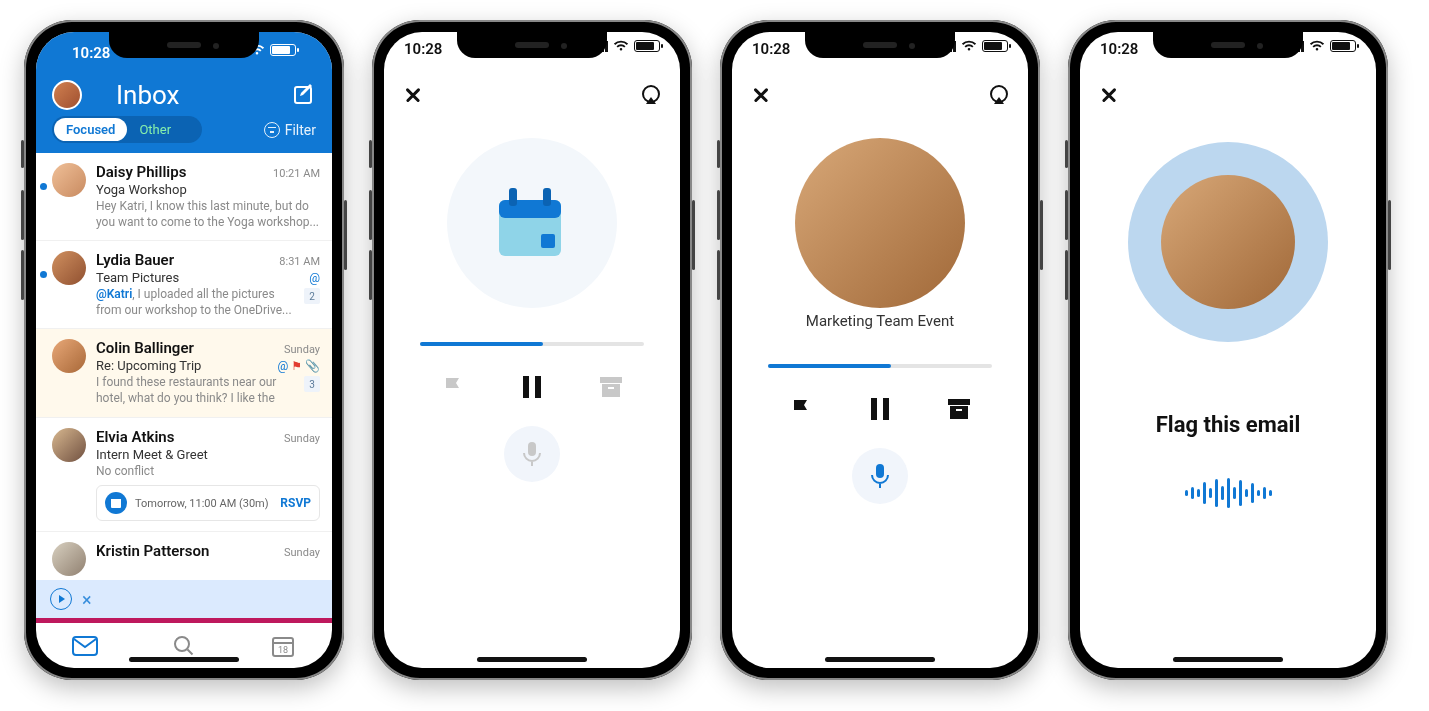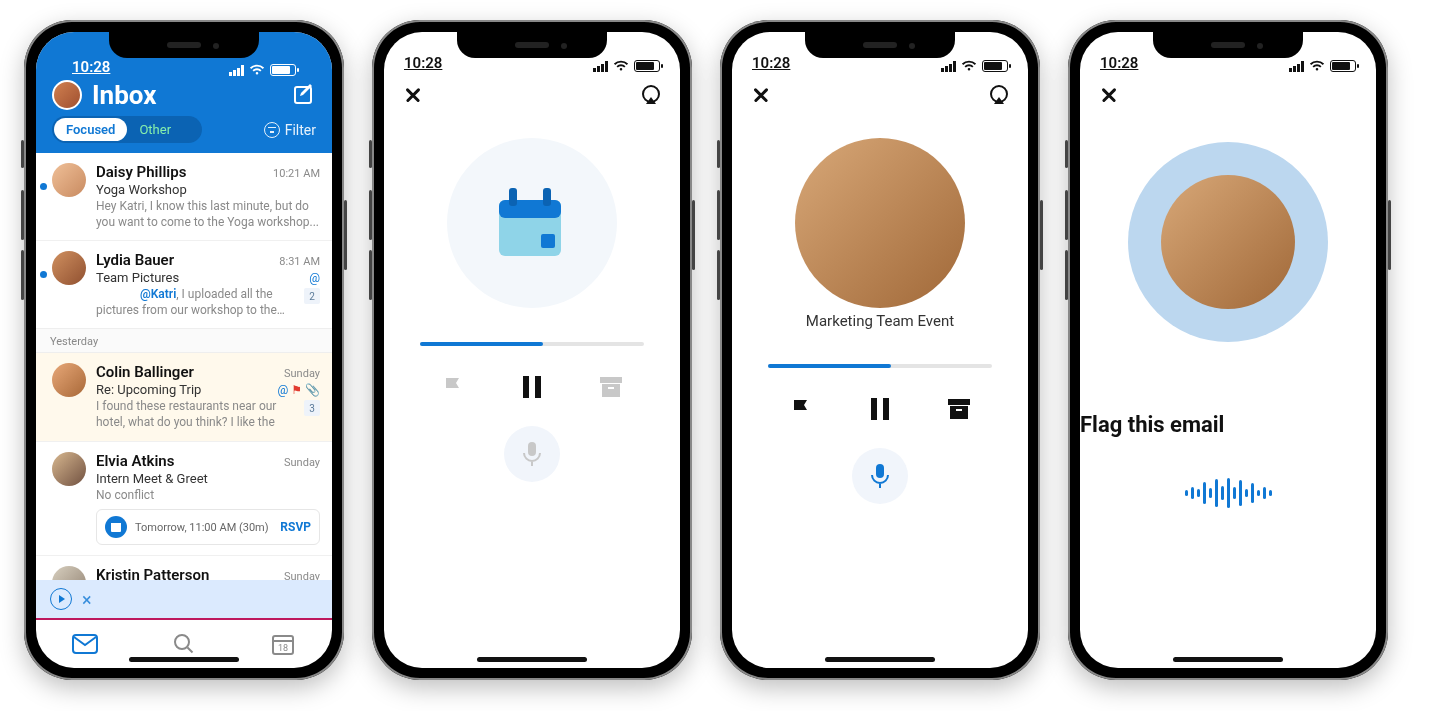--- a/index.html
+++ b/index.html
@@ -8,37 +8,37 @@
   .screen { width:100%; height:100%; border-radius:38px; background:#fff; overflow:hidden; position:relative; display:flex; flex-direction:column; }
   .notch { position:absolute; top:0; left:50%; transform:translateX(-50%); width:150px; height:26px; background:#000; border-bottom-left-radius:18px; border-bottom-right-radius:18px; z-index:50; }
   .notch::after{content:"";position:absolute;right:40px;top:11px;width:6px;height:6px;border-radius:50%;background:#222;}
   .notch::before{content:"";position:absolute;left:58px;top:10px;width:34px;height:6px;border-radius:3px;background:#222;}
   .side-btn{position:absolute;background:#444;border-radius:2px;}
   .b1{left:-3px;top:120px;width:3px;height:28px;}
   .b2{left:-3px;top:170px;width:3px;height:50px;}
   .b3{left:-3px;top:230px;width:3px;height:50px;}
   .b4{right:-3px;top:180px;width:3px;height:70px;}
 
-  .status-bar { height:40px; display:flex; justify-content:space-between; align-items:flex-end; padding:8px 20px 0; font-size:15px; font-weight:600; color:#fff;text-decoration:underline; }
+  .status-bar { height:40px; display:flex; justify-content:space-between; align-items:flex-start; padding:8px 20px 0; font-size:15px; font-weight:600; color:#fff; }
   .status-bar.dark{color:#111;}
   .status-icons { display:flex; gap:5px; align-items:center; }
   .bars{display:inline-flex;gap:1px;align-items:flex-end;height:11px;}
   .bars i{width:3px;background:currentColor;}
   .bars i:nth-child(1){height:4px}.bars i:nth-child(2){height:6px}.bars i:nth-child(3){height:8px}.bars i:nth-child(4){height:11px}
   .wifi{width:16px;height:12px;position:relative;}
   .wifi svg{display:block}
   .batt{width:26px;height:12px;border:1.5px solid currentColor;border-radius:3px;position:relative;}
   .batt::after{content:"";position:absolute;right:-4px;top:3px;width:2px;height:4px;background:currentColor;border-radius:1px;}
   .batt::before{content:"";position:absolute;left:1px;top:1px;bottom:1px;width:18px;background:currentColor;border-radius:1px;}
 
   
   .hdr{background:#1078d4;color:#fff;padding:4px 16px 10px;}
   .hdr-row1{display:flex;align-items:center;gap:10px;padding:4px 0 6px;}
   .avatar-sm{width:30px;height:30px;border-radius:50%;background:linear-gradient(135deg,#d08050,#a05030);border:2px solid #fff;}
-  .inbox-title{font-size:26px;font-weight:700;flex:1;}
+  .inbox-title{font-size:26px;font-weight:400;flex:1;margin-left:24px;}
   .compose{width:24px;height:24px;}
   .hdr-row2{display:flex;align-items:center;gap:8px;}
   .seg{display:flex;background:#0b63b3;border-radius:20px;padding:2px;align-items:center;flex:1;max-width:150px;}
   .seg-btn{font-size:13px;padding:4px 12px;border-radius:16px;color:#86efac;cursor:pointer;}
   .seg-btn.active{background:#fff;color:#1078d4;font-weight:600;}
   .filter{margin-left:auto;display:flex;align-items:center;gap:5px;font-size:14px;color:#e6f1fb;}
   .filter-ic{width:16px;height:16px;border:1.5px solid #e6f1fb;border-radius:50%;position:relative;}
   .filter-ic::before,.filter-ic::after{content:"";position:absolute;left:3px;right:3px;height:1.5px;background:#e6f1fb;}
   .filter-ic::before{top:4px}.filter-ic::after{bottom:4px;left:5px;right:5px}
 
@@ -53,38 +53,38 @@
   .av4{background:linear-gradient(135deg,#d8b890,#705040);}
   .av5{background:linear-gradient(135deg,#d8d0c0,#908070)}
   .msg-body{flex:1;min-width:0;}
   .msg-top{display:flex;align-items:baseline;justify-content:flex-end;}
   .sender{font-size:15px;font-weight:600;color:#111;}
   .time{margin-left:auto;font-size:11px;color:#8a8a8a;}
   .subj{font-size:13px;color:#333;margin-top:1px;display:flex;align-items:center;gap:6px;}
   .subj .icons{margin-left:auto;display:flex;gap:3px;align-items:center;font-size:12px;color:#1078d4;}
   .prev{font-size:12px;color:#8a8a8a;margin-top:2px;line-height:1.3;display:flex;gap:6px;}
   .prev-txt{flex:1;overflow:hidden;display:-webkit-box;-webkit-line-clamp:2;-webkit-box-orient:vertical;}
-  .mention{color:#1078d4;font-weight:600;margin-left:44px;}
+  .mention{color:#1078d4;font-weight:600;}
   .badge-sq{width:16px;height:16px;background:#eef3fa;color:#5a7a9a;font-size:10px;display:flex;align-items:center;justify-content:center;border-radius:2px;align-self:flex-start;margin-top:1px;}
   .sec-hdr{font-size:11px;color:#888;padding:6px 14px 4px;background:#fafafa;border-top:1px solid #eee;border-bottom:1px solid #eee;}
   .msg.sel{background:#fff9ec;}
   .flag-red{color:#e23c30;}
   .clip{color:#999;}
   .rsvp-row{margin-top:6px;display:flex;align-items:center;gap:8px;background:#fff;border:1px solid #e6e6e6;border-radius:6px;padding:6px 8px;font-size:11px;color:#666;}
   .rsvp-ic{width:22px;height:22px;border-radius:50%;background:#1078d4;display:flex;align-items:center;justify-content:center;}
   .rsvp-btn{margin-left:auto;color:#1078d4;font-weight:700;font-size:12px;}
 
   .banner{background:#dbeafe;padding:8px 14px;display:flex;align-items:center;gap:10px;color:#1078d4;}
   .play-ic{width:22px;height:22px;border:1.5px solid #1078d4;border-radius:50%;display:flex;align-items:center;justify-content:center;}
   .play-ic::after{content:"";border-left:6px solid #1078d4;border-top:4px solid transparent;border-bottom:4px solid transparent;margin-left:2px;}
   .banner-txt{flex:1;font-size:12px;line-height:1.25;}
   .banner-title{font-weight:600;}
   .banner-x{font-size:18px;color:#1078d4;opacity:.8;}
 
-  .tabbar{height:50px;border-top:2px solid #be185d;display:flex;}
+  .tabbar{height:50px;border-top:5px solid #be185d;display:flex;}
   .tab{flex:1;display:flex;align-items:center;justify-content:center;color:#8a8a8a;}
   .tab.active{color:#1078d4;}
   .home-ind{position:absolute;bottom:6px;left:50%;transform:translateX(-50%);width:110px;height:5px;border-radius:3px;background:#111;}
 
   
   .play-hdr{height:46px;display:flex;align-items:center;justify-content:space-between;padding:0 18px;}
   .x-ic{width:22px;height:22px;position:relative;color:#111;}
   .x-ic::before,.x-ic::after{content:"";position:absolute;left:2px;right:2px;top:50%;height:2.5px;background:currentColor;border-radius:2px;}
   .x-ic::before{transform:translateY(-50%) rotate(45deg)}
   .x-ic::after{transform:translateY(-50%) rotate(-45deg)}
@@ -98,21 +98,21 @@
   .count-chip{display:inline-block;background:#cfe3f7;color:#1078d4;font-weight:700;padding:1px 6px;border-radius:3px;font-size:15px;margin-left:4px;}
   .progress{height:4px;background:#e4e4e4;border-radius:2px;margin:34px 36px 0;position:relative;}
   .progress>span{position:absolute;left:0;top:0;bottom:0;background:#1078d4;border-radius:2px;}
   .ctrls{display:flex;justify-content:space-around;align-items:center;margin:26px 30px 0;}
   .ctrl{width:30px;height:30px;color:#111;display:flex;align-items:center;justify-content:center;}
   .ctrl.dim{color:#c8c8c8}
   .mic{width:56px;height:56px;border-radius:50%;background:#f1f5fb;display:flex;align-items:center;justify-content:center;margin:24px auto 0;color:#1078d4;}
   .mic.dim{color:#c8c8c8}
   .waveform{display:flex;gap:3px;align-items:center;justify-content:center;height:32px;margin-top:40px;}
   .waveform i{width:3px;background:#1078d4;border-radius:2px;}
-  .confirm-txt{font-size:22px;font-weight:700;text-align:left;color:#111;margin-top:70px;}
+  .confirm-txt{font-size:22px;font-weight:700;text-align:center;color:#111;margin-top:70px;}
 </style>
 </head>
 <body>
 
 <div class="phone">
   <div class="side-btn b1"></div>
     <div class="side-btn b2"></div>
     <div class="side-btn b3"></div>
     <div class="side-btn b4"></div>
   <div class="screen">
@@ -189,21 +189,20 @@
                 <span>@</span>
               </span>
             </div>
           <div class="prev">
               <span class="prev-txt"><span class="mention">@Katri</span><span>, I uploaded all the pictures from our workshop to the OneDrive...</span></span>
               <span class="badge-sq">2</span>
             </div>
         </div>
       </div>
 
-      <div class="sec-hdr">Yesterday</div>
 
       <div class="msg sel">
         <div class="av av3"></div>
         <div class="msg-body">
           <div class="msg-top">
               <span class="sender">Colin Ballinger</span>
               <span class="time">Sunday</span>
             </div>
           <div class="subj">
               <span>Re: Upcoming Trip</span>

